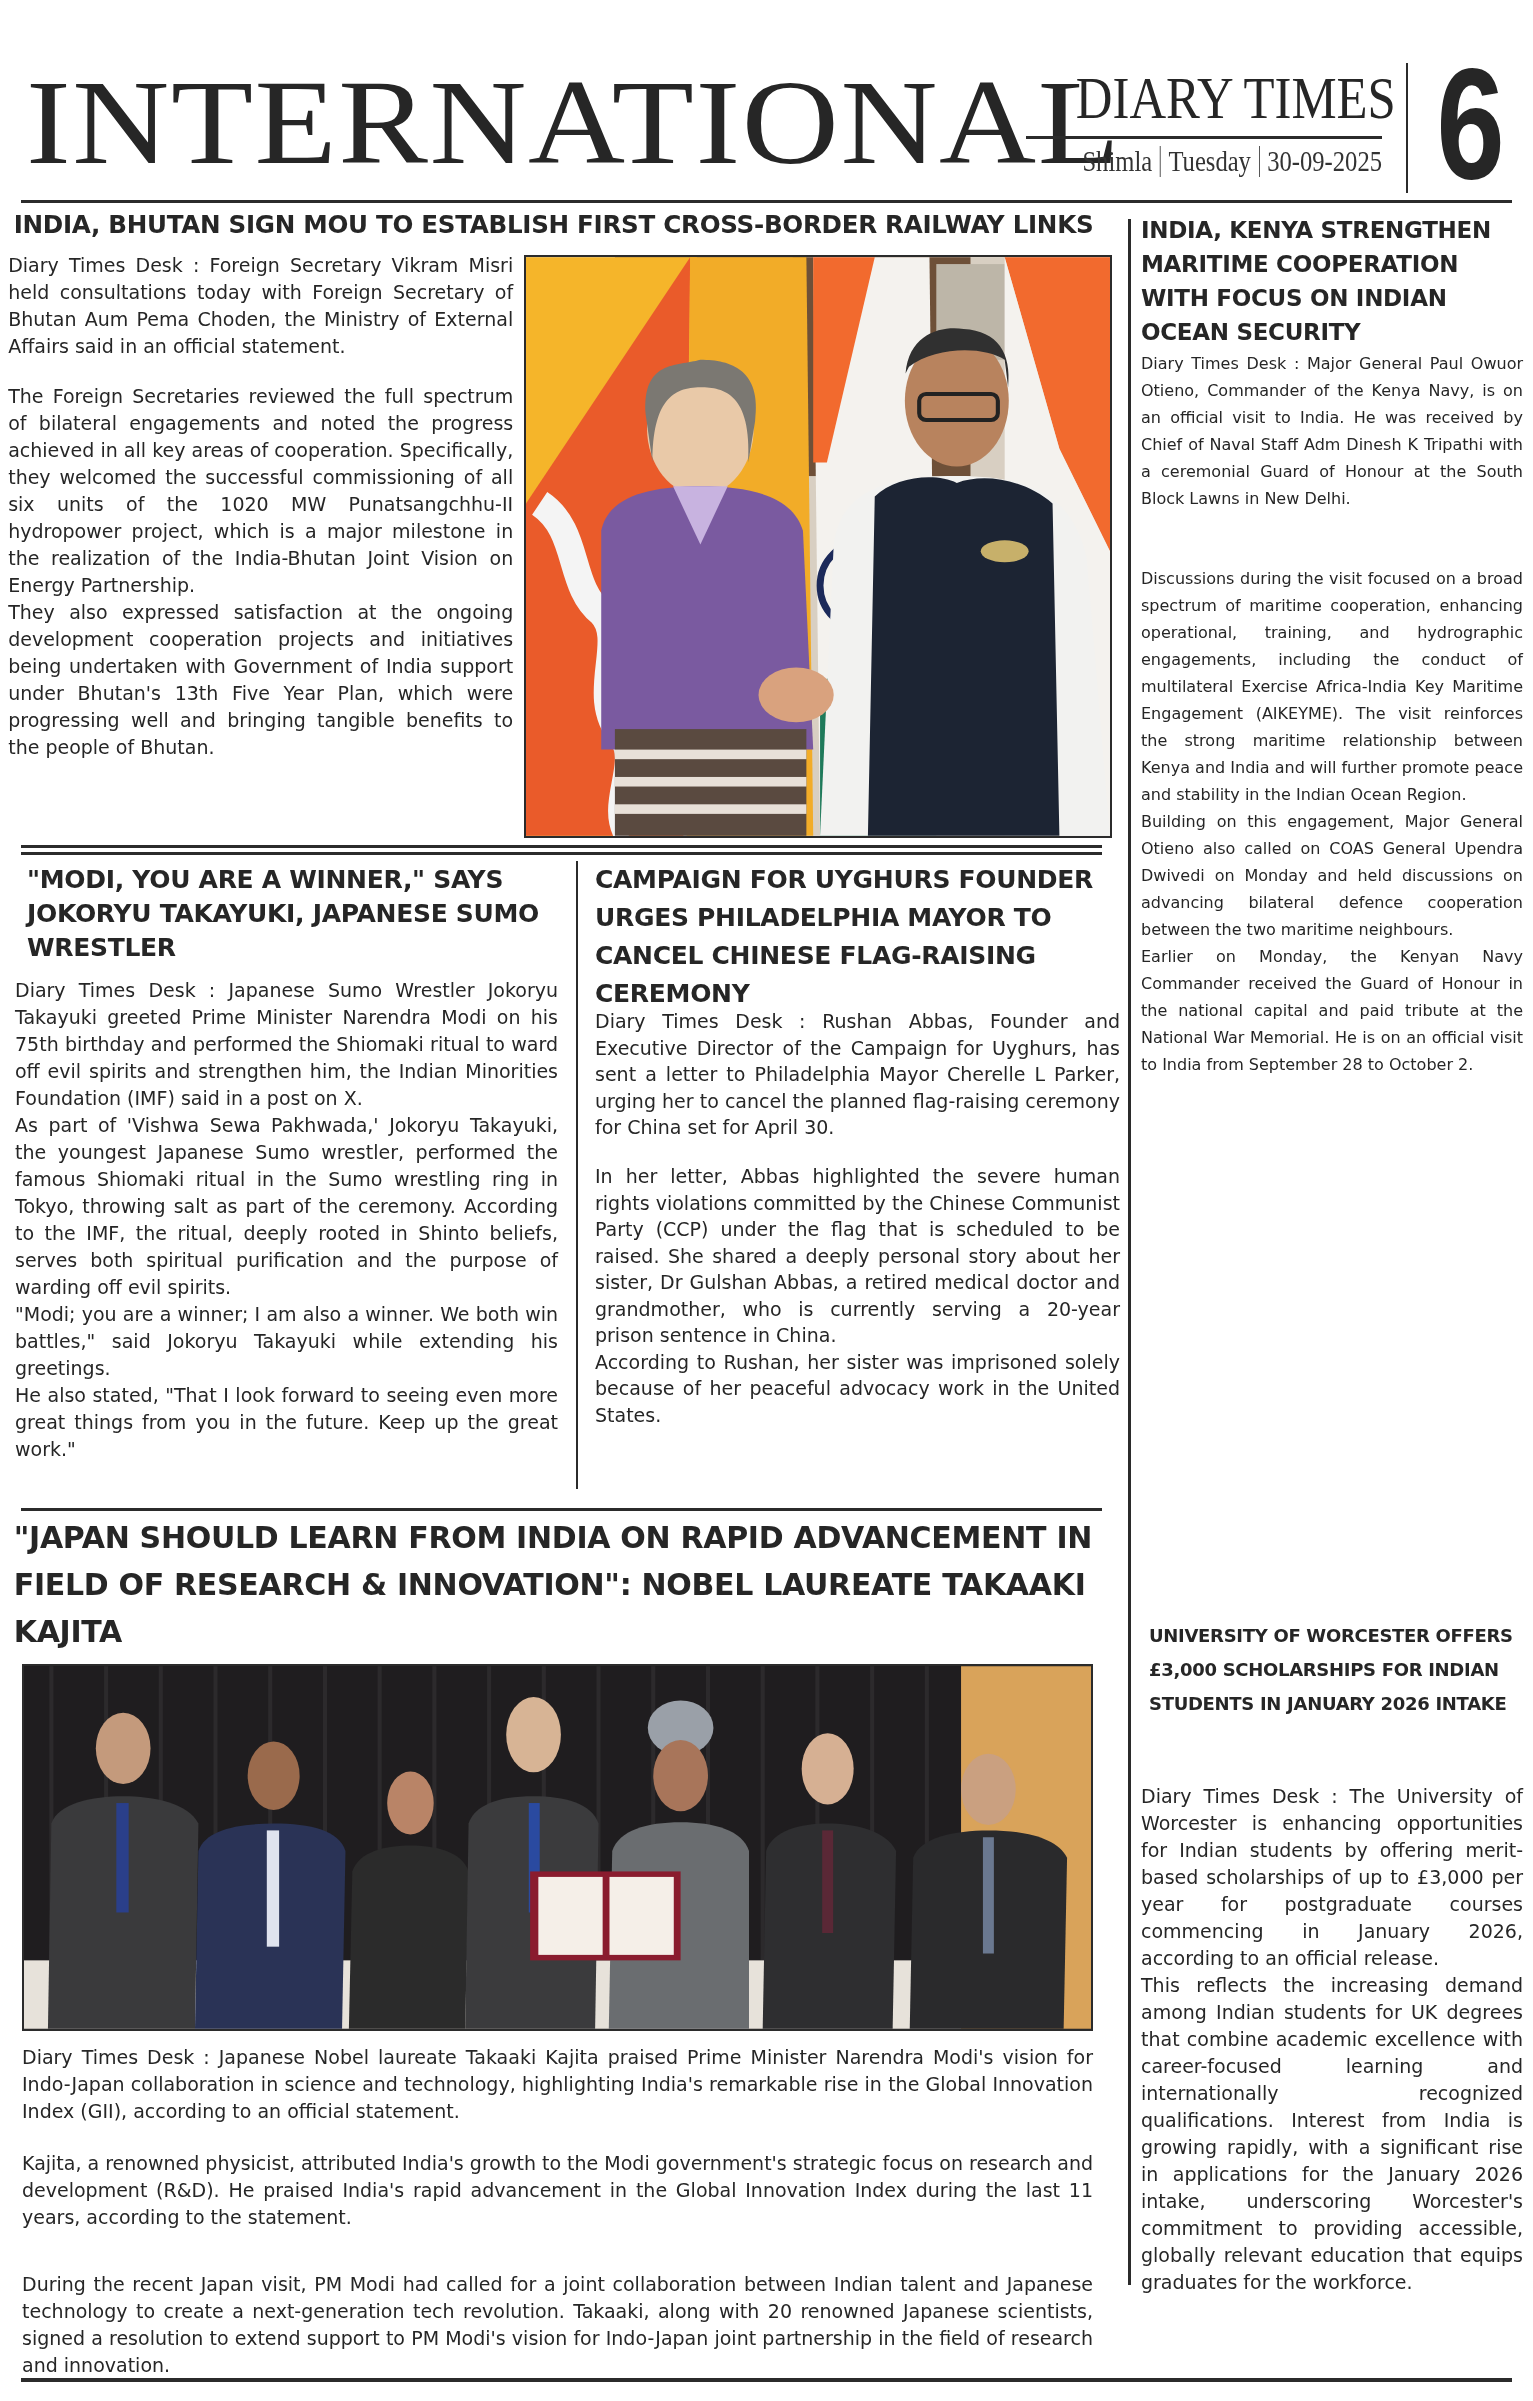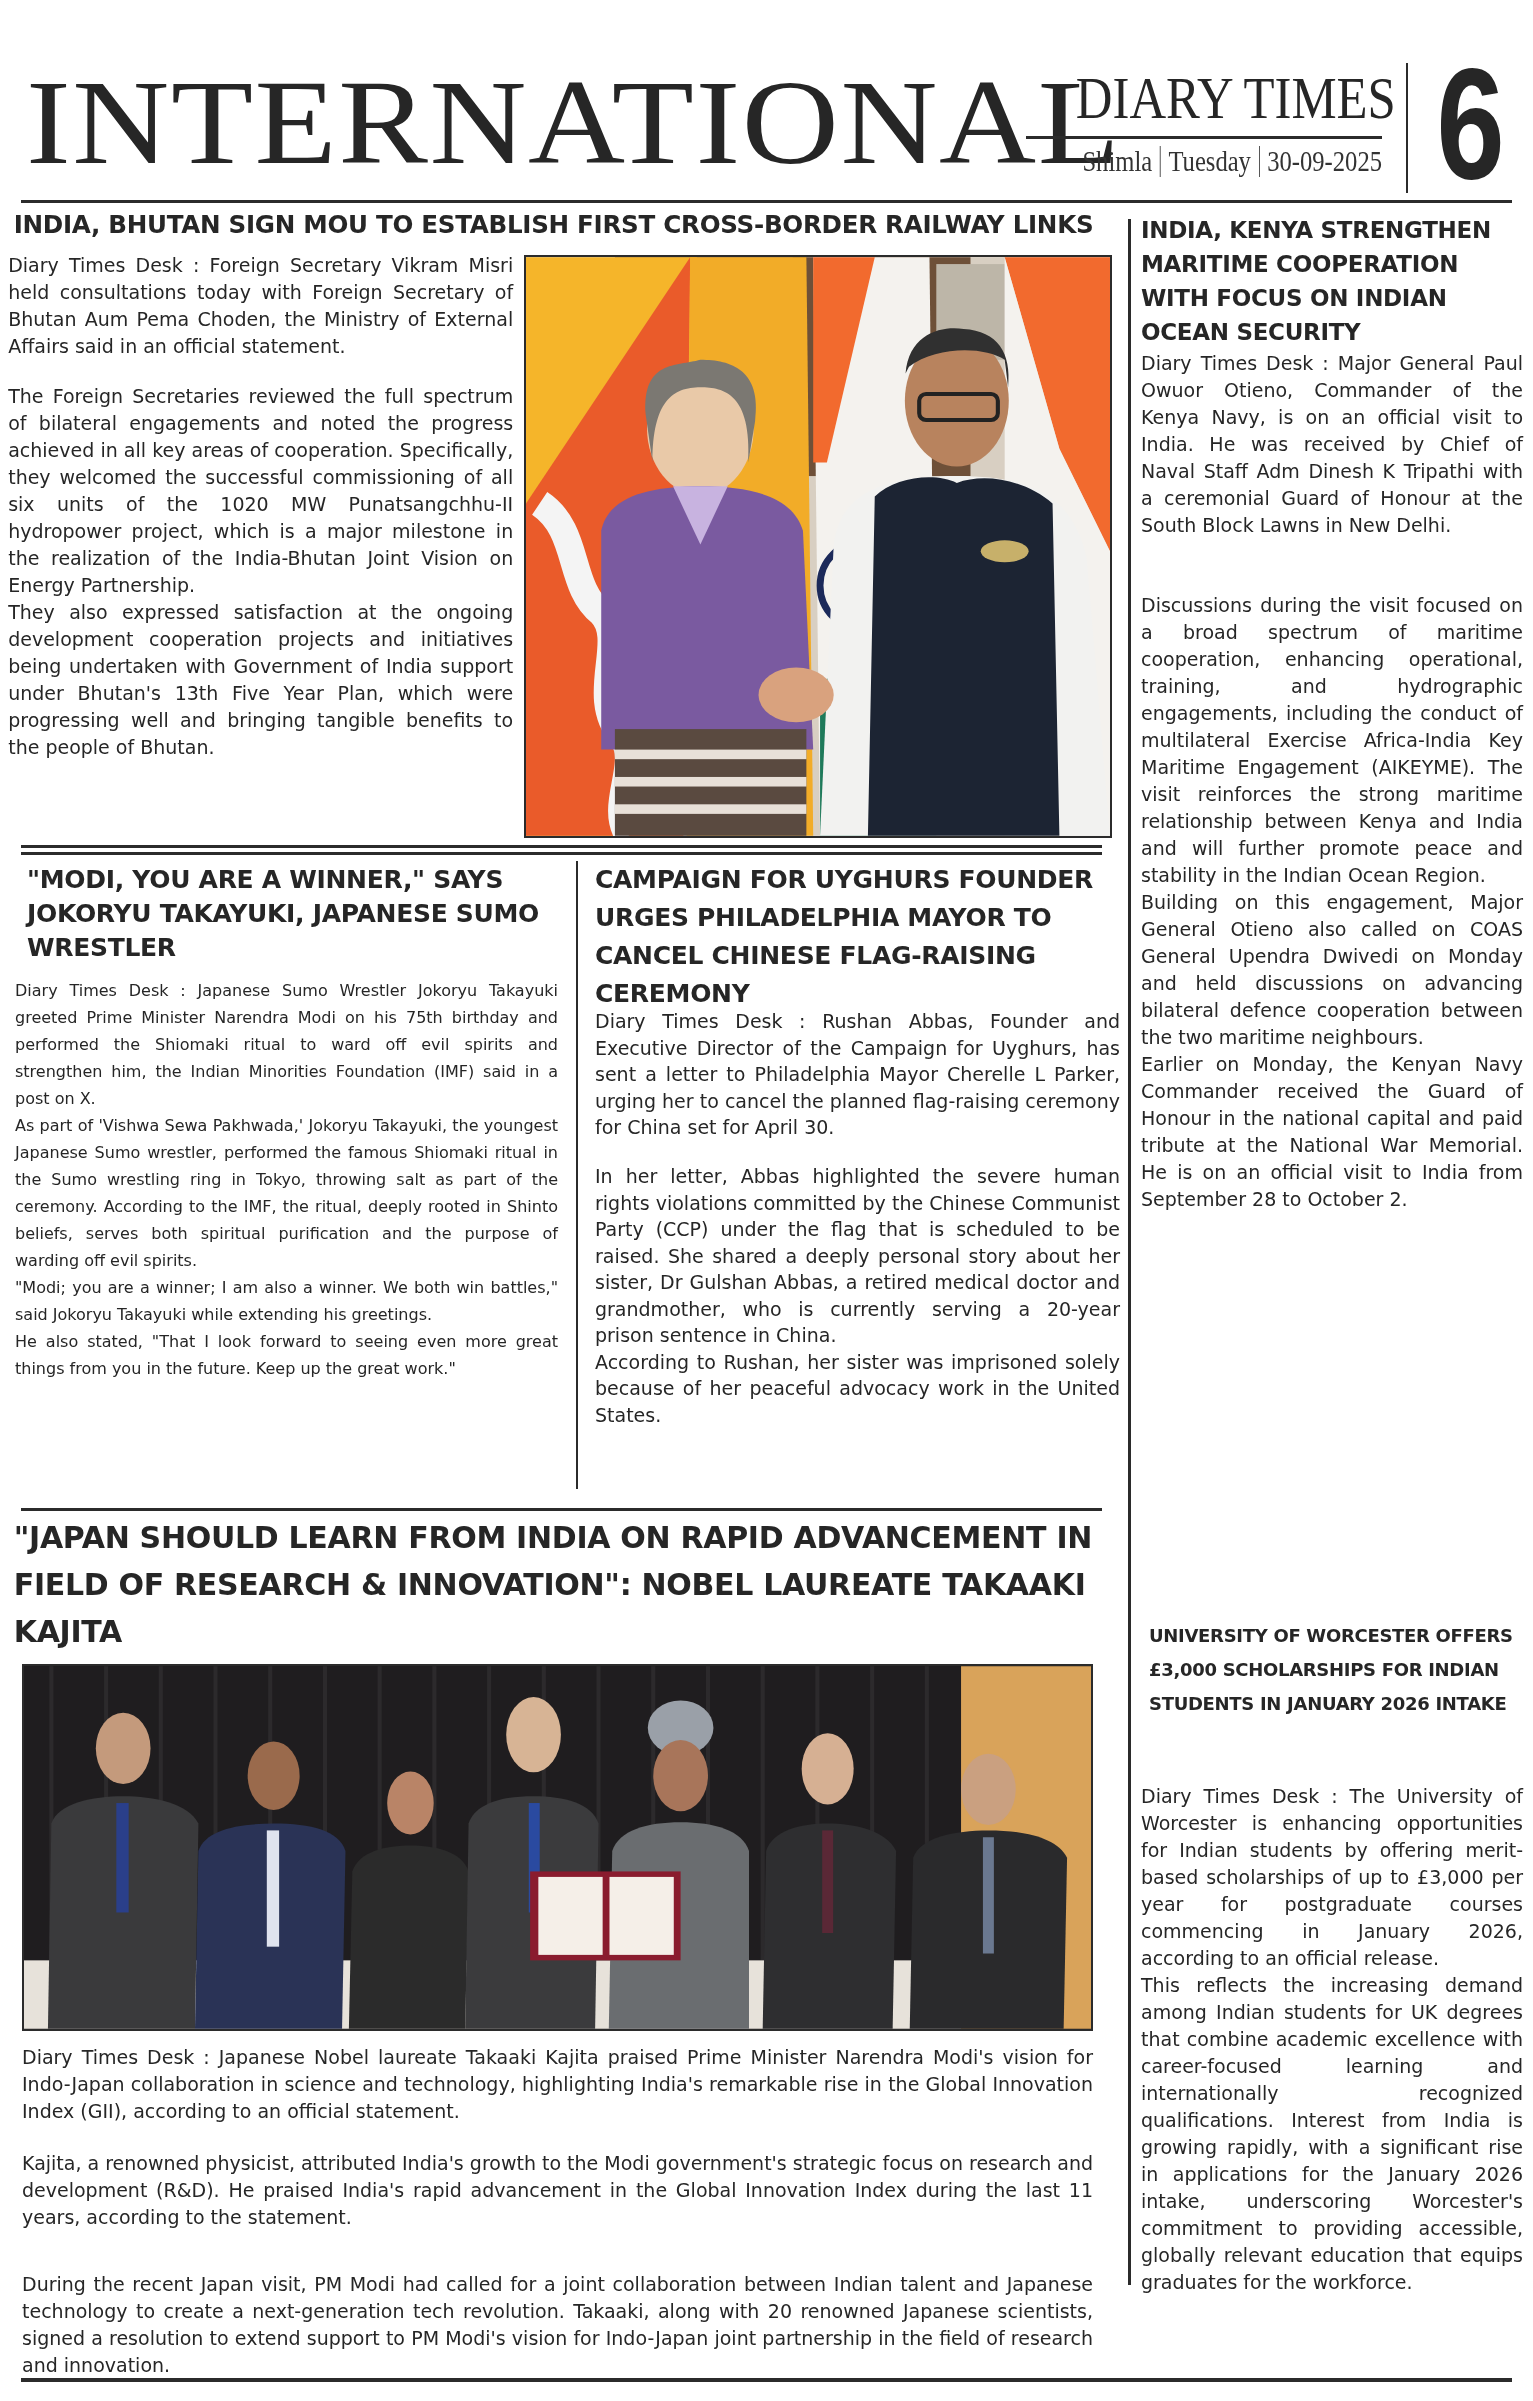--- a/index.html
+++ b/index.html
@@ -113,21 +113,21 @@
     <ellipse cx="395" cy="640" rx="55" ry="40" fill="#d9a27e"></ellipse>
   </svg>
 </div>
 
 <div class="rule" style="left:1128px; top:219px; width:2.7px; height:2066px;"></div>
 
 <div class="rule" style="left:20.5px; top:845px; width:1081px; height:2.7px;"></div>
 <div class="rule" style="left:20.5px; top:852px; width:1081px; height:2.7px;"></div>
 
 <div class="hl" style="left:27px; top:863px; width:520px; font-size:25px; line-height:34px;">"MODI, YOU ARE A WINNER," SAYS JOKORYU TAKAYUKI, JAPANESE SUMO WRESTLER</div>
-<div class="body" style="left:15px; top:977px; width:543px; font-size:16px; line-height:27px;">
+<div class="body" style="left:15px; top:977px; width:543px; font-size:19px; line-height:27px;">
   <p><span class="desk">Diary Times Desk :</span><span> Japanese Sumo Wrestler Jokoryu Takayuki greeted Prime Minister Narendra Modi on his 75th birthday and performed the Shiomaki ritual to ward off evil spirits and strengthen him, the Indian Minorities Foundation (IMF) said in a post on X.</span></p>
   <p>As part of 'Vishwa Sewa Pakhwada,' Jokoryu Takayuki, the youngest Japanese Sumo wrestler, performed the famous Shiomaki ritual in the Sumo wrestling ring in Tokyo, throwing salt as part of the ceremony. According to the IMF, the ritual, deeply rooted in Shinto beliefs, serves both spiritual purification and the purpose of warding off evil spirits.</p>
   <p>"Modi; you are a winner; I am also a winner. We both win battles," said Jokoryu Takayuki while extending his greetings.</p>
   <p>He also stated, "That I look forward to seeing even more great things from you in the future. Keep up the great work."</p>
 </div>
 
 <div class="rule" style="left:576px; top:861px; width:2.1px; height:628px;"></div>
 
 <div class="hl" style="left:595px; top:861px; width:520px; font-size:25px; line-height:38px;">CAMPAIGN FOR UYGHURS FOUNDER URGES PHILADELPHIA MAYOR TO CANCEL CHINESE FLAG-RAISING CEREMONY</div>
 <div class="body" style="left:595px; top:1008px; width:525px; font-size:19px; line-height:26.5px;">
@@ -202,21 +202,21 @@
 
 <div class="body" style="left:22px; top:2044px; width:1071px; font-size:19px; line-height:27px;">
   <p><span class="desk">Diary Times Desk :</span><span> Japanese Nobel laureate Takaaki Kajita praised Prime Minister Narendra Modi's vision for Indo-Japan collaboration in science and technology, highlighting India's remarkable rise in the Global Innovation Index (GII), according to an official statement.</span></p>
   <p class="gap" style="margin-top:24.6px;">Kajita, a renowned physicist, attributed India's growth to the Modi government's strategic focus on research and development (R&amp;D). He praised India's rapid advancement in the Global Innovation Index during the last 11 years, according to the statement.</p>
   <p class="gap" style="margin-top:40px;">During the recent Japan visit, PM Modi had called for a joint collaboration between Indian talent and Japanese technology to create a next-generation tech revolution. Takaaki, along with 20 renowned Japanese scientists, signed a resolution to extend support to PM Modi's vision for Indo-Japan joint partnership in the field of research and innovation.</p>
 </div>
 
 <div class="rule" style="left:20.5px; top:2378px; width:1491px; height:4.1px;"></div>
 
 <div class="hl" style="left:1141px; top:213px; width:383px; font-size:23px; line-height:34px;">INDIA, KENYA STRENGTHEN MARITIME COOPERATION WITH FOCUS ON INDIAN OCEAN SECURITY</div>
-<div class="body" style="left:1141px; top:350px; width:382px; font-size:19px; line-height:27px;">
+<div class="body" style="left:1141px; top:350px; width:382px; font-size:16px; line-height:27px;">
   <p><span class="desk">Diary Times Desk :</span><span> Major General Paul Owuor Otieno, Commander of the Kenya Navy, is on an official visit to India. He was received by Chief of Naval Staff Adm Dinesh K Tripathi with a ceremonial Guard of Honour at the South Block Lawns in New Delhi.</span></p>
   <p class="gap" style="margin-top:53px;">Discussions during the visit focused on a broad spectrum of maritime cooperation, enhancing operational, training, and hydrographic engagements, including the conduct of multilateral Exercise Africa-India Key Maritime Engagement (AIKEYME). The visit reinforces the strong maritime relationship between Kenya and India and will further promote peace and stability in the Indian Ocean Region.</p>
   <p>Building on this engagement, Major General Otieno also called on COAS General Upendra Dwivedi on Monday and held discussions on advancing bilateral defence cooperation between the two maritime neighbours.</p>
   <p>Earlier on Monday, the Kenyan Navy Commander received the Guard of Honour in the national capital and paid tribute at the National War Memorial. He is on an official visit to India from September 28 to October 2.</p>
 </div>
 
 <div class="hl" style="left:1149px; top:1619px; width:369px; font-size:18px; line-height:34px;">UNIVERSITY OF WORCESTER OFFERS £3,000 SCHOLARSHIPS FOR INDIAN STUDENTS IN JANUARY 2026 INTAKE</div>
 <div class="body" style="left:1141px; top:1783px; width:382px; font-size:19px; line-height:27px;">
   <p><span class="desk">Diary Times Desk :</span><span> The University of Worcester is enhancing opportunities for Indian students by offering merit-based scholarships of up to £3,000 per year for postgraduate courses commencing in January 2026, according to an official release.</span></p>
   <p>This reflects the increasing demand among Indian students for UK degrees that combine academic excellence with career-focused learning and internationally recognized qualifications. Interest from India is growing rapidly, with a significant rise in applications for the January 2026 intake, underscoring Worcester's commitment to providing accessible, globally relevant education that equips graduates for the workforce.</p>

